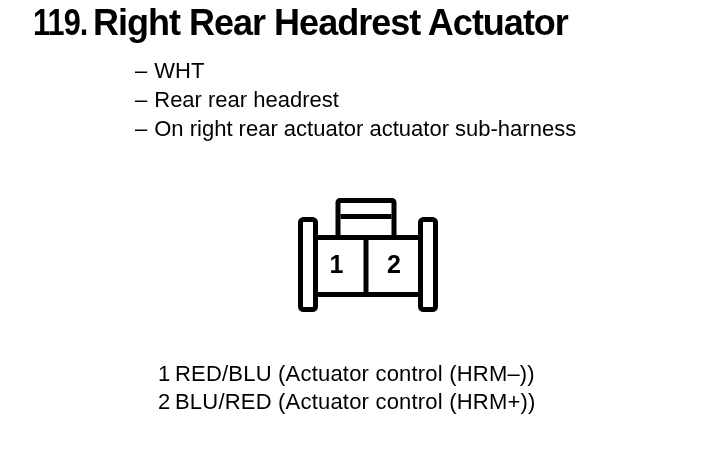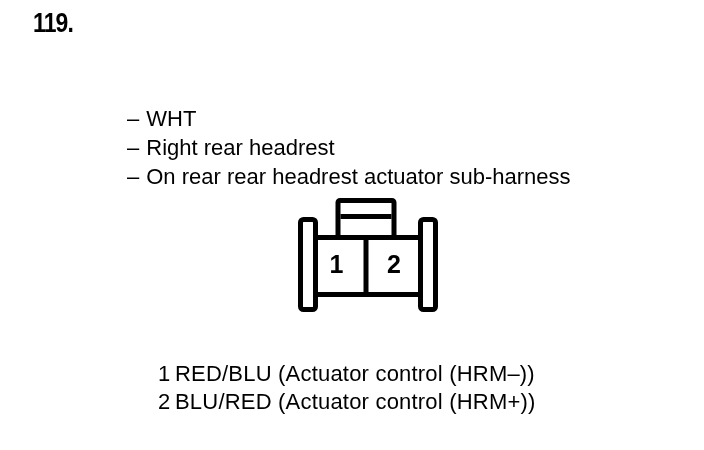--- a/index.html
+++ b/index.html
@@ -12,39 +12,38 @@
     font-family: "Liberation Sans", sans-serif;
     overflow: hidden;
   }
   .title-row {
     position: absolute;
     left: 33px;
     top: 3px;
     display: flex;
     align-items: baseline;
     font-weight: 700;
-    font-size: 27px;
+    font-size: 36px;
     line-height: 40px;
     letter-spacing: -1px;
     white-space: nowrap;
   }
   .title-num {
     display: inline-block;
     transform: scaleX(0.85);
     transform-origin: left center;
     margin-right: -4px;
   }
   .details {
     position: absolute;
-    left: 127px;
+    left: 135px;
     top: 56px;
     font-size: 22px;
     line-height: 29px;
     font-weight: 400;
-    margin-top: 48px;
   }
   .detail-line { white-space: nowrap; }
   .dash { display: inline-block; margin-right: 7px; }
   .connector-svg {
     position: absolute;
     left: 290px;
     top: 192px;
   }
   .connector-svg text {
     font-family: "Liberation Sans", sans-serif;
@@ -64,31 +63,32 @@
   .pin-num { display: inline-block; width: 17px; flex: none; }
   .pin-desc { display: inline-block; letter-spacing: 0.2px; }
 </style>
 </head>
 <body>
 
 <div class="page">
 
   <div class="title-row">
     <span class="title-num">119.</span>
+    <span>Right Rear Headrest Actuator</span>
   </div>
 
   <div class="details">
     <div class="detail-line">
       <span class="dash">–</span><span>WHT</span>
     </div>
     <div class="detail-line">
-      <span class="dash">–</span><span>Right rear headrest</span>
+      <span class="dash">–</span><span>Rear rear headrest</span>
     </div>
     <div class="detail-line">
-      <span class="dash">–</span><span>On rear rear headrest actuator sub-harness</span>
+      <span class="dash">–</span><span>On right rear actuator actuator sub-harness</span>
     </div>
   </div>
 
   <svg class="connector-svg" width="156" height="126" viewBox="290 192 156 126">
 
     <rect x="338" y="200.5" width="56" height="37" rx="2" fill="#ffffff" stroke="#000000" stroke-width="5"></rect>
     <line x1="340.5" y1="216.5" x2="391.5" y2="216.5" stroke="#000000" stroke-width="5"></line>
 
     <rect x="315.5" y="237.5" width="105" height="57" rx="1" fill="#ffffff" stroke="#000000" stroke-width="5"></rect>
 

